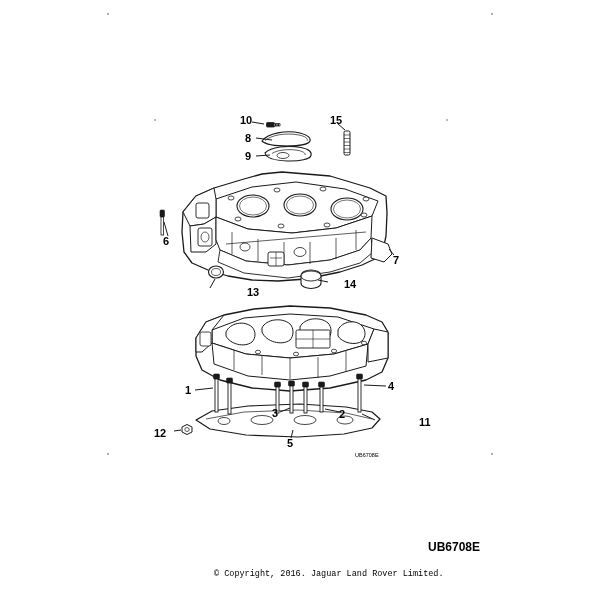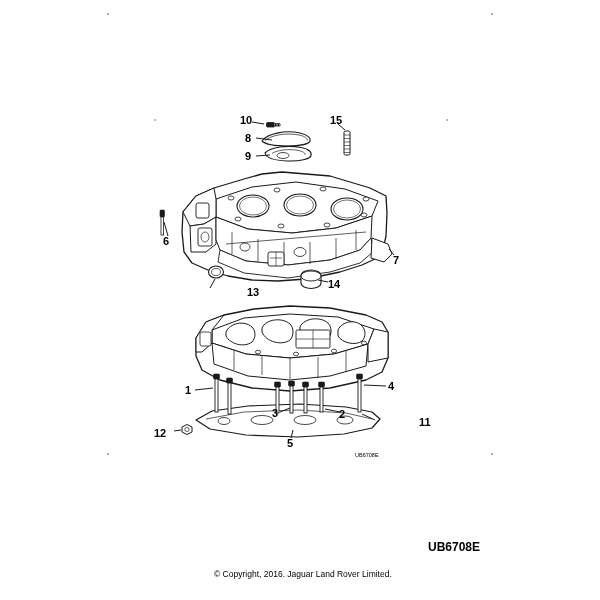--- a/index.html
+++ b/index.html
@@ -39,21 +39,21 @@
   .bigcode {
     position: absolute;
     font-family: "Liberation Sans", sans-serif;
     font-size: 12px;
     font-weight: bold;
     color: #000000;
     white-space: nowrap;
   }
   .copyright {
     position: absolute;
-    font-family: Liberation Sans, sans-serif;
+    font-family: Liberation Mono, monospace;
     font-size: 8.5px;
     color: #000000;
     white-space: nowrap;
   }
 </style>
 </head>
 <body>
 
 <svg id="canvas" viewBox="0 0 600 600" xmlns="http://www.w3.org/2000/svg">
 
@@ -314,18 +314,18 @@
 <div class="label" style="left:388px; top:381px;">4</div>
 <div class="label" style="left:287px; top:438px;">5</div>
 <div class="label" style="left:163px; top:236px;">6</div>
 <div class="label" style="left:393px; top:255px;">7</div>
 <div class="label" style="left:245px; top:133px;">8</div>
 <div class="label" style="left:245px; top:151px;">9</div>
 <div class="label" style="left:240px; top:115px;">10</div>
 <div class="label" style="left:375px; top:417px;padding-left:44px;">11</div>
 <div class="label" style="left:154px; top:428px;">12</div>
 <div class="label" style="left:201px; top:287px;margin-left:46px;">13</div>
-<div class="label" style="left:328px; top:279px;text-align:center;">14</div>
+<div class="label" style="left:344px; top:279px;text-align:center;">14</div>
 <div class="label" style="left:330px; top:115px;">15</div>
 
 <div class="partcode" style="left:355px; top:452px;">UB6708E</div>
 <div class="bigcode" style="left:428px; top:540px;">UB6708E</div>
 <div class="copyright" style="left:214px; top:569px;">© Copyright, 2016. Jaguar Land Rover Limited.</div>
 
 </body></html>

